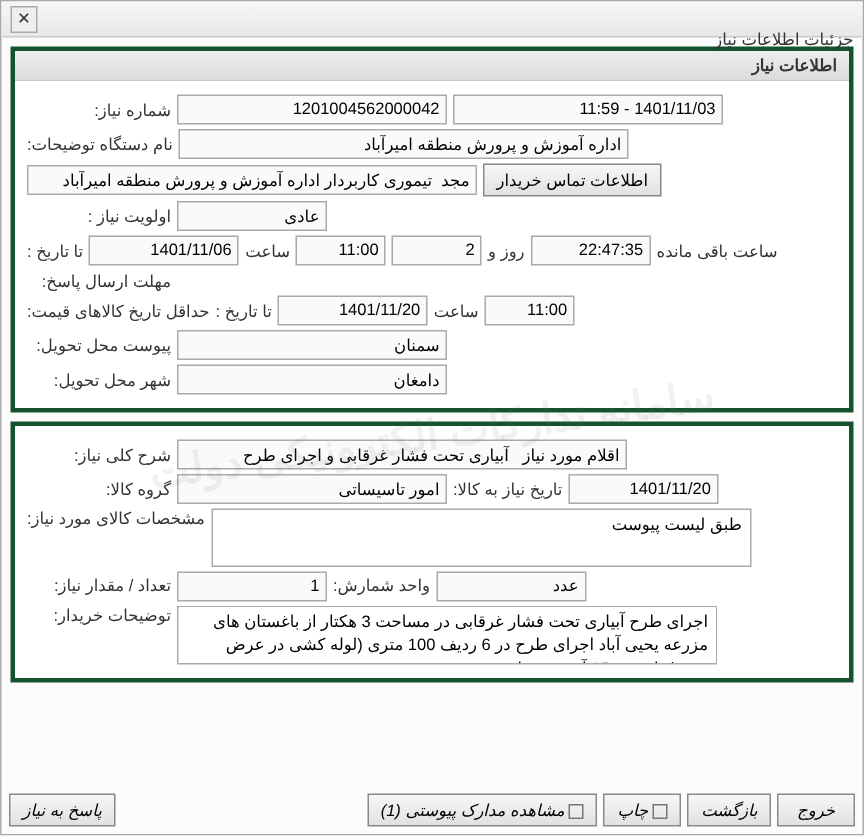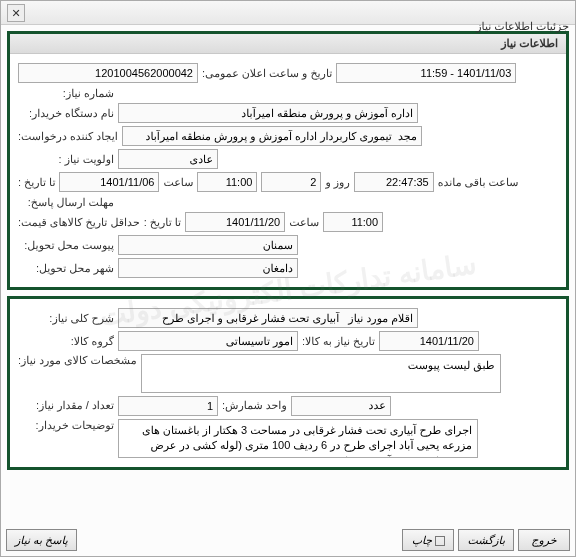--- a/index.html
+++ b/index.html
@@ -134,33 +134,32 @@
     <span class="title">جزئیات اطلاعات نیاز</span>
     <span class="close-btn">✕</span>
   </div>
 
   <div class="section">
     <div class="section-header">اطلاعات نیاز</div>
     <div class="section-body">
 
       <div class="row">
         <input class="input ro w180" readonly="" value="1401/11/03 - 11:59" style="">
-        <span class="sublabel">تاریخ و ساعت اعلان عمومی:</span>
         <input class="input ro w180" readonly="" value="1201004562000042" style="">
         <span class="label">شماره نیاز:</span>
       </div>
 
       <div class="row">
         <input class="input ro w300" readonly="" value="اداره آموزش و پرورش منطقه امیرآباد" style="">
-        <span class="label">نام دستگاه خریدار:</span>
-      </div>
-
-      <div class="row">
+        <span class="label">نام دستگاه توضیحات:</span>
+      </div>
+
+      <div class="row">
+        <button class="btn">اطلاعات تماس خریدار</button>
         <input class="input ro w300" readonly="" value="مجد  تیموری کاربردار اداره آموزش و پرورش منطقه امیرآباد" style="">
-        <span class="label">ایجاد کننده درخواست:</span>
       </div>
 
       <div class="row">
         <input class="input ro w100" readonly="" value="عادی" style="">
         <span class="label">اولویت نیاز :</span>
       </div>
 
       <div class="row">
         <span class="sublabel">ساعت باقی مانده</span>
         <input class="input ro w80" readonly="" value="22:47:35" style="">
@@ -228,16 +227,17 @@
 
     </div>
   </div>
 
   <div class="watermark">سامانه تدارکات الکترونیکی دولت</div>
 
   <div class="footer-bar">
     <button class="btn">خروج</button>
     <button class="btn">بازگشت</button>
     <button class="btn"><span class="icon-placeholder"></span><span>چاپ</span></button>
+    <button class="btn"><span class="icon-placeholder"></span><span>مشاهده مدارک پیوستی (1)</span></button>
     <button class="btn" style="margin-right:auto;">پاسخ به نیاز</button>
   </div>
 
 </div>
 
 </body></html>

